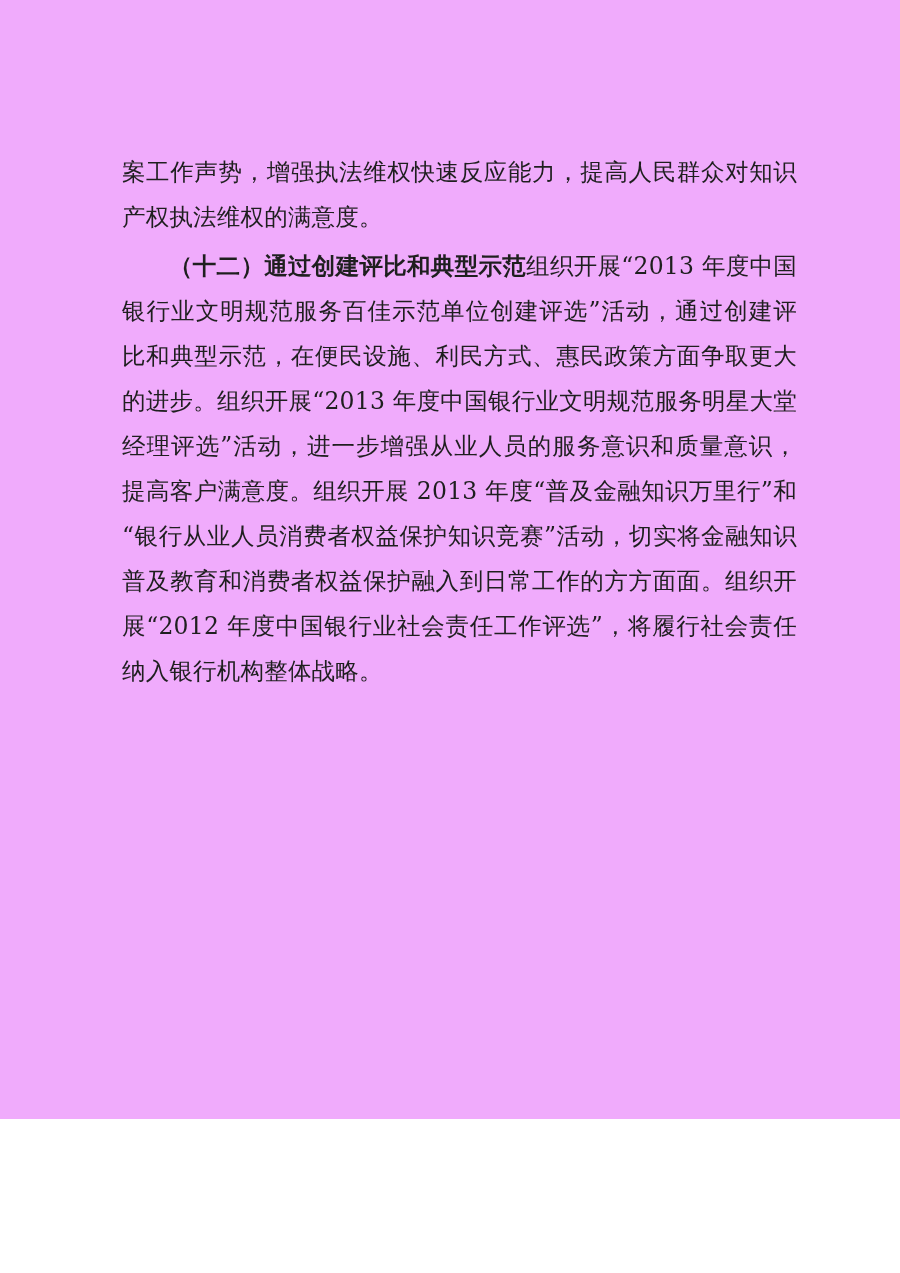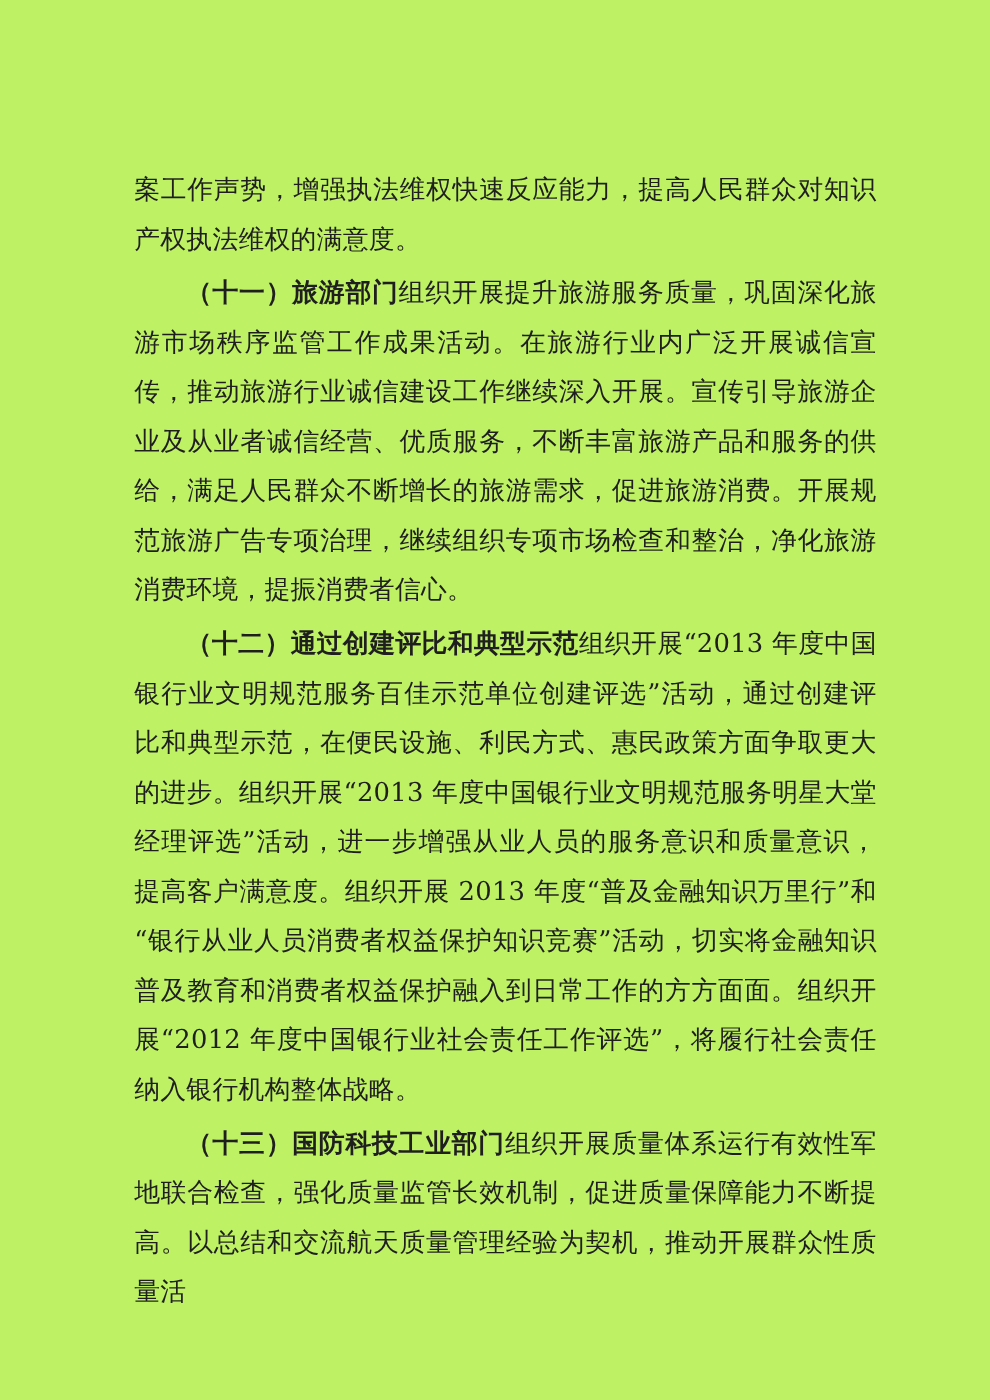--- a/index.html
+++ b/index.html
@@ -9,22 +9,22 @@
   body {
     width: 900px;
     height: 1273px;
     background: #ffffff;
     overflow: hidden;
     font-family: "DejaVu Serif", "Liberation Serif", serif;
   }
   .page {
     box-sizing: border-box;
     width: 900px;
-    height: 1273px;
-    background: #bef264;
+    height: 1119px;
+    background: #f0abfc;
     padding: 150px 103px 0 122px;
   }
   .doc-body {
     width: 675px;
     color: #1f1f1f;
     font-size: 23.5px;
     line-height: 45px;
     text-align: justify;
     letter-spacing: 0.2px;
   }
@@ -43,20 +43,18 @@
   }
 </style>
 </head>
 <body>
 
 <div class="page">
   <div class="doc-body">
 
     <p class="para"><span>案工作声势，增强执法维权快速反应能力，提高人民群众对知识产权执法维权的满意度。</span></p>
 
-    <p class="para indented"><span class="para-lead">（十一）旅游部门</span><span>组织开展提升旅游服务质量，巩固深化旅游市场秩序监管工作成果活动。在旅游行业内广泛开展诚信宣传，推动旅游行业诚信建设工作继续深入开展。宣传引导旅游企业及从业者诚信经营、优质服务，不断丰富旅游产品和服务的供给，满足人民群众不断增长的旅游需求，促进旅游消费。开展规范旅游广告专项治理，继续组织专项市场检查和整治，净化旅游消费环境，提振消费者信心。</span></p>
 
     <p class="para indented"><span class="para-lead">（十二）通过创建评比和典型示范</span><span>组织开展“2013 年度中国银行业文明规范服务百佳示范单位创建评选”活动，通过创建评比和典型示范，在便民设施、利民方式、惠民政策方面争取更大的进步。组织开展“2013 年度中国银行业文明规范服务明星大堂经理评选”活动，进一步增强从业人员的服务意识和质量意识，提高客户满意度。组织开展 2013 年度“普及金融知识万里行”和“银行从业人员消费者权益保护知识竞赛”活动，切实将金融知识普及教育和消费者权益保护融入到日常工作的方方面面。组织开展“2012 年度中国银行业社会责任工作评选”，将履行社会责任纳入银行机构整体战略。</span></p>
 
-    <p class="para indented"><span class="para-lead">（十三）国防科技工业部门</span><span>组织开展质量体系运行有效性军地联合检查，强化质量监管长效机制，促进质量保障能力不断提高。以总结和交流航天质量管理经验为契机，推动开展群众性质量活</span></p>
 
   </div>
 </div>
 
 </body></html>

